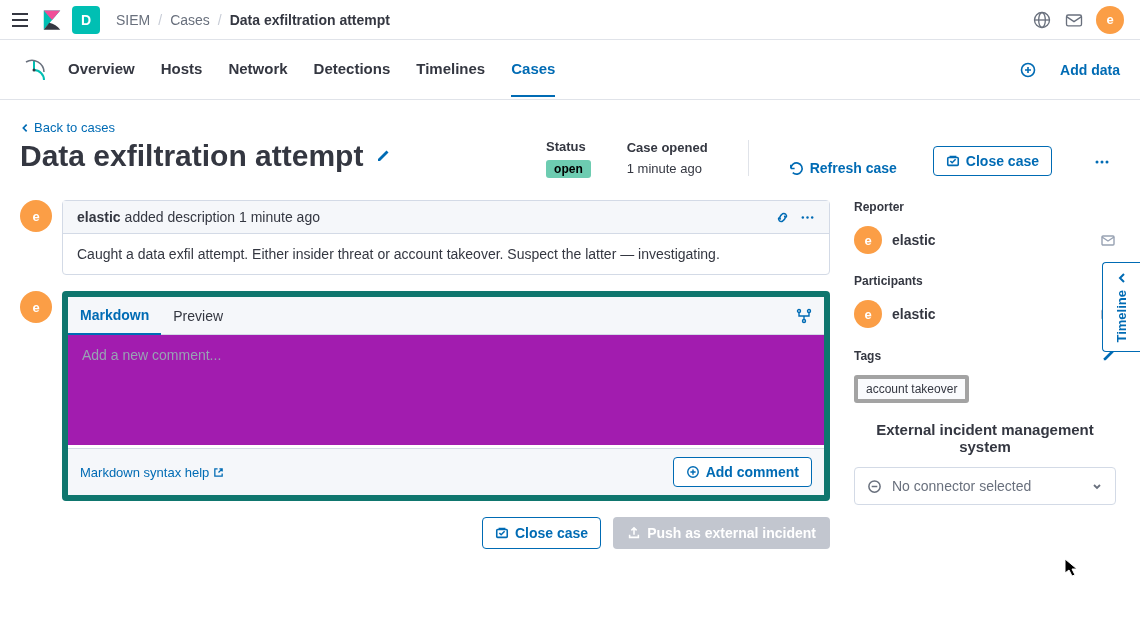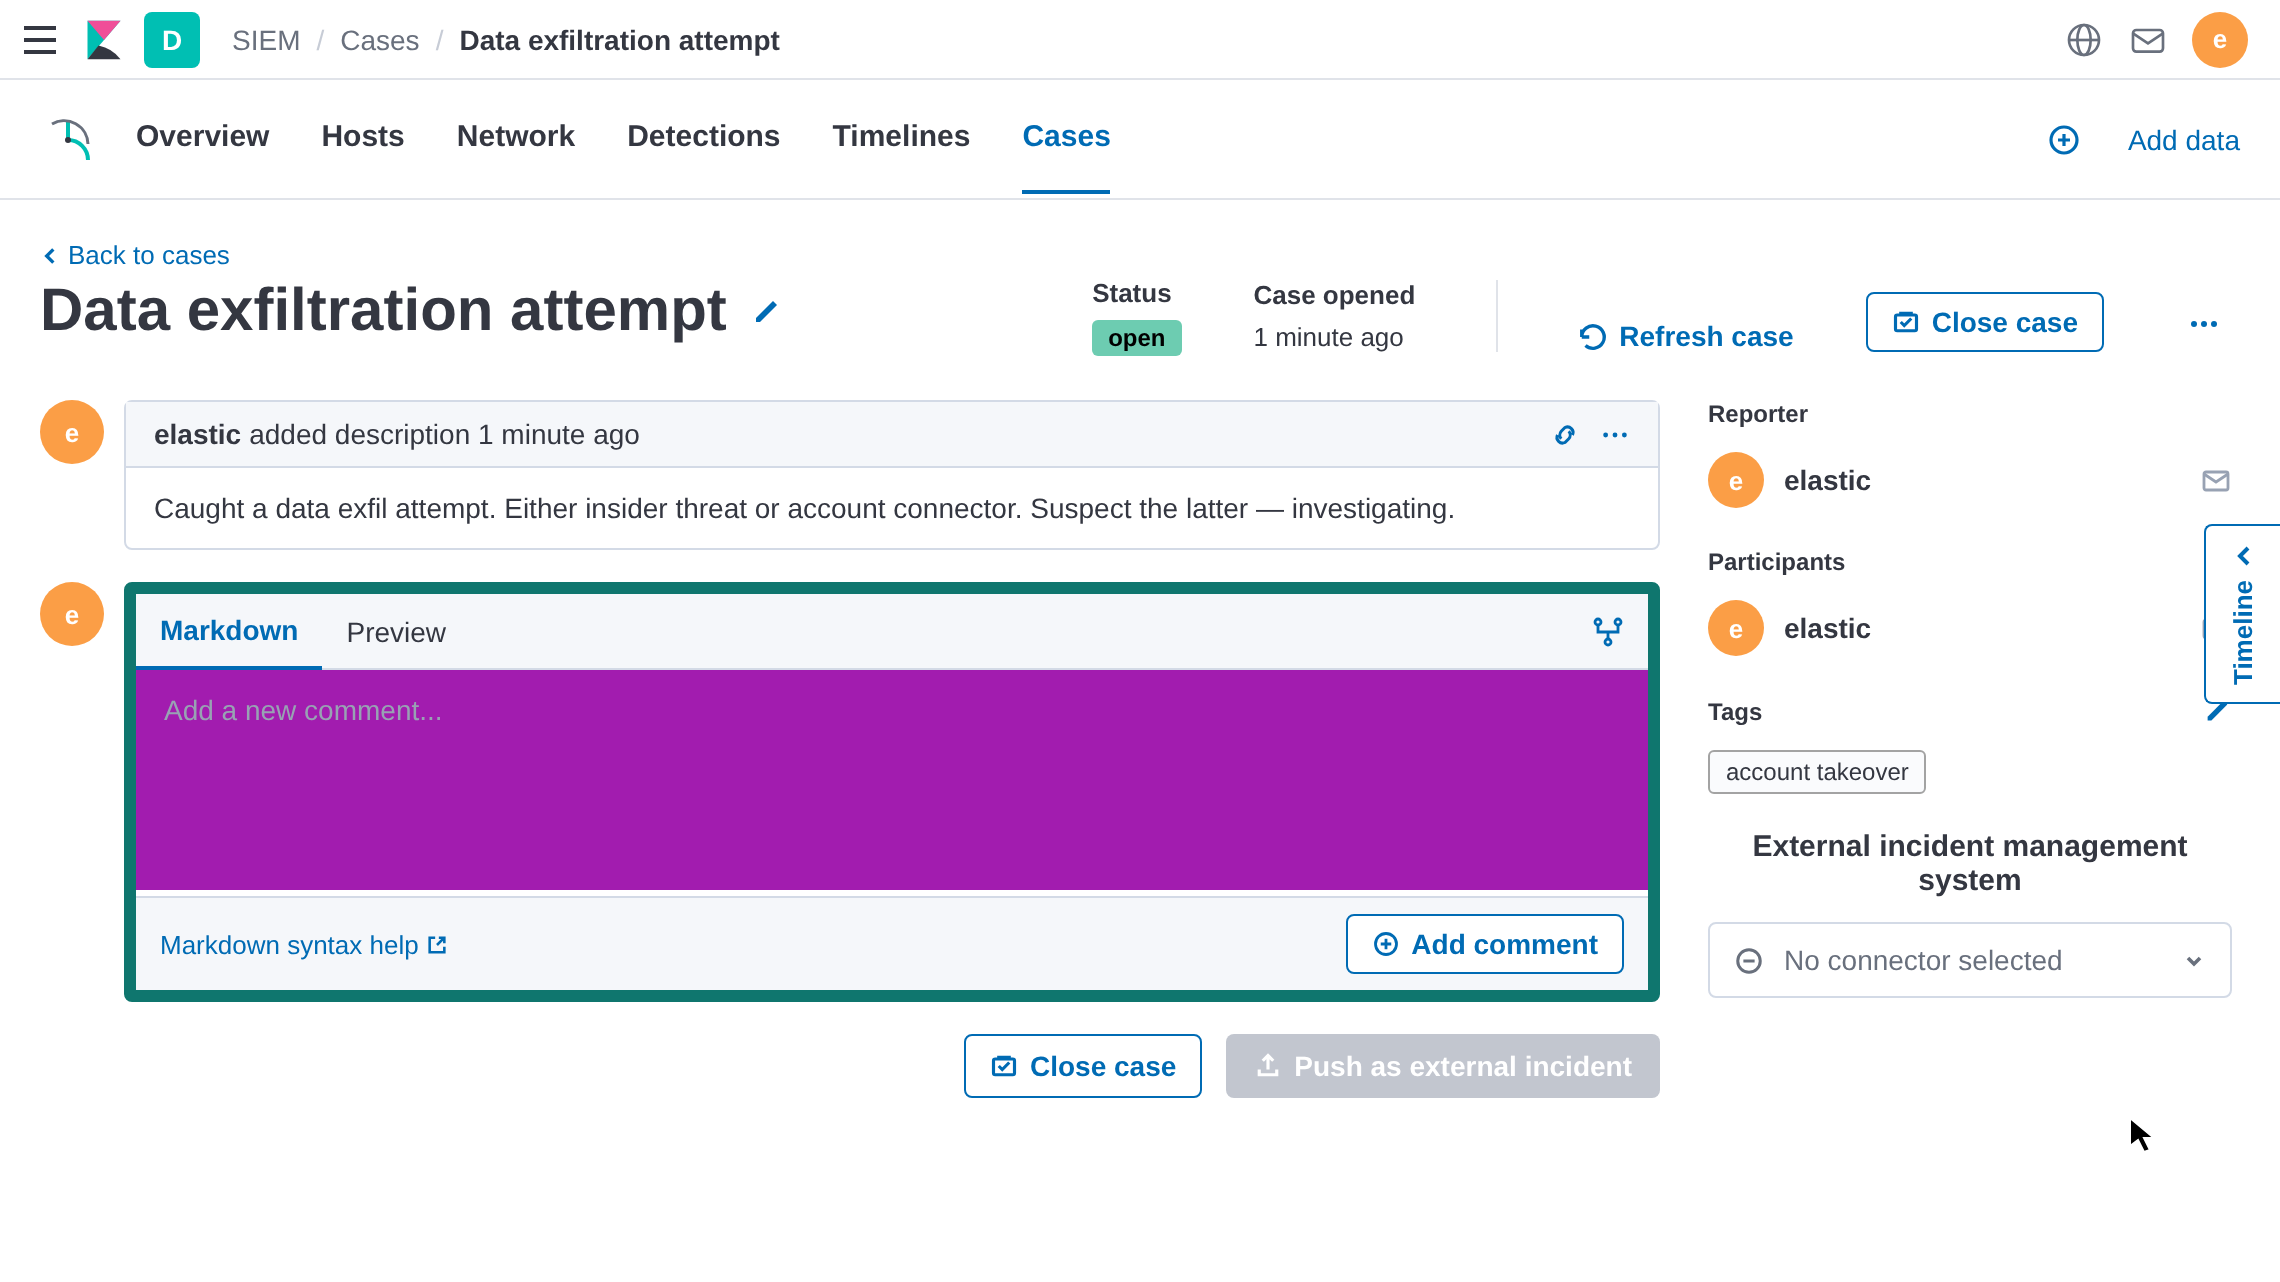--- a/index.html
+++ b/index.html
@@ -18,21 +18,21 @@
   .breadcrumb .current { color: #343741; font-weight: 600; }
   .chrome-ic { width: 20px; height: 20px; color: #69707d; cursor: pointer; }
   .avatar { width: 28px; height: 28px; border-radius: 50%; background: #fb9e46; color: #fff; font-weight:700; font-size:13px; display:flex; align-items:center; justify-content:center;}
 
   
   .appnav { display:flex; align-items:center; height: 60px; border-bottom: 1px solid #e0e3e9; padding: 0 20px;}
   .radar-ic { width: 28px; height:28px; margin-right: 20px; color:#00bfb3;}
   .tabs { display:flex; gap: 26px; }
   .tab { font-size: 15px; font-weight: 700; color: #343741; cursor: pointer; padding: 18px 0; border-bottom: 2px solid transparent;}
   .tab.active { color: #006bb4; border-bottom-color: #006bb4; }
-  .add-data { margin-left:auto; color:#006bb4; font-weight:400; display:flex; align-items:center; gap:24px; cursor:pointer;}
+  .add-data { margin-left:auto; color:#006bb4; font-weight:700; display:flex; align-items:center; gap:24px; cursor:pointer;}
 
   
   .page { padding: 20px 24px 0 20px; display:flex; flex-direction:column; height: calc(641px - 100px); overflow:hidden;}
   .backlink { color:#006bb4; font-size:13px; display:flex; align-items:center; gap:4px; cursor:pointer; margin-bottom:4px;}
   .title-row { display:flex; align-items:flex-start; margin-bottom: 24px;}
   .title { font-size: 30px; font-weight:700; display:flex; align-items:center; gap:12px;}
   .pencil { color:#006bb4; width:16px; height:16px; cursor:pointer;}
   .title-right { margin-left:auto; display:flex; align-items:flex-end; gap:36px;}
   .meta-col { text-align:left; }
   .meta-label { font-size:13px; font-weight:700; margin-bottom:6px;}
@@ -67,21 +67,21 @@
   .add-btn { margin-left:auto;}
 
   .bottom-actions { display:flex; gap:12px; justify-content:flex-end; margin-top:16px;}
   .btn-disabled { background:#c2c6cf; color:#fff; padding:8px 14px; border-radius:4px; font-weight:600; display:flex; gap:6px; align-items:center; cursor:not-allowed;}
 
   .side-h { font-size:12px; font-weight:700; margin-bottom:12px; display:flex; align-items:center;}
   .side-h .sp-pencil { margin-left:auto; cursor:pointer;}
   .person { display:flex; align-items:center; gap:10px; margin-bottom:20px;}
   .person .name { font-weight:700;}
   .person .mail { margin-left:auto; color:#98a2b3; cursor:pointer;}
-  .tag-pill { display:inline-block; border:1px solid #a3a3a3; border-radius:3px; padding:3px 8px; font-size:12px; background:#fafbfd; margin-bottom:18px;}
+  .tag-pill { display:inline-block; border:4px solid #a3a3a3; border-radius:3px; padding:3px 8px; font-size:12px; background:#fafbfd; margin-bottom:18px;}
   .connector { border:1px solid #d3dae6; border-radius:4px; padding:10px 12px; display:flex; align-items:center; gap:10px; color:#69707d; cursor:pointer; margin-top:10px;}
   .connector .chev { margin-left:auto;}
 
   .timeline-tab { position:absolute; right:0; top:262px; width:38px; height:90px; border:1px solid #006bb4; border-right:none; border-radius:4px 0 0 4px; background:#fff; display:flex; flex-direction:column; align-items:center; justify-content:center; cursor:pointer;}
   .timeline-tab .lbl { writing-mode:vertical-rl; transform:rotate(180deg); color:#006bb4; font-size:13px; font-weight:600;}
   .timeline-tab .chv { color:#006bb4; margin-bottom:6px;}
 
   svg { display:block; }
   .cursor-ptr { position:absolute; pointer-events:none; }
 </style>
@@ -223,21 +223,21 @@
                 </span>
               <span>
                   <svg viewBox="0 0 16 16" width="15" height="15" fill="currentColor">
                     <circle cx="3" cy="8" r="1.3"></circle>
                     <circle cx="8" cy="8" r="1.3"></circle>
                     <circle cx="13" cy="8" r="1.3"></circle>
                   </svg>
                 </span>
             </div>
           </div>
-          <div class="act-text">Caught a data exfil attempt. Either insider threat or account connector. Suspect the latter — investigating.</div>
+          <div class="act-text">Caught a data exfil attempt. Either insider threat or account takeover. Suspect the latter — investigating.</div>
         </div>
       </div>
 
       <div class="act-item">
         <div class="av-sm">e</div>
         <div class="editor" style="flex:1;">
           <div class="ed-tabs">
             <div class="ed-tab active">Markdown</div>
             <div class="ed-tab">Preview</div>
             <div class="ed-tab-icon">

